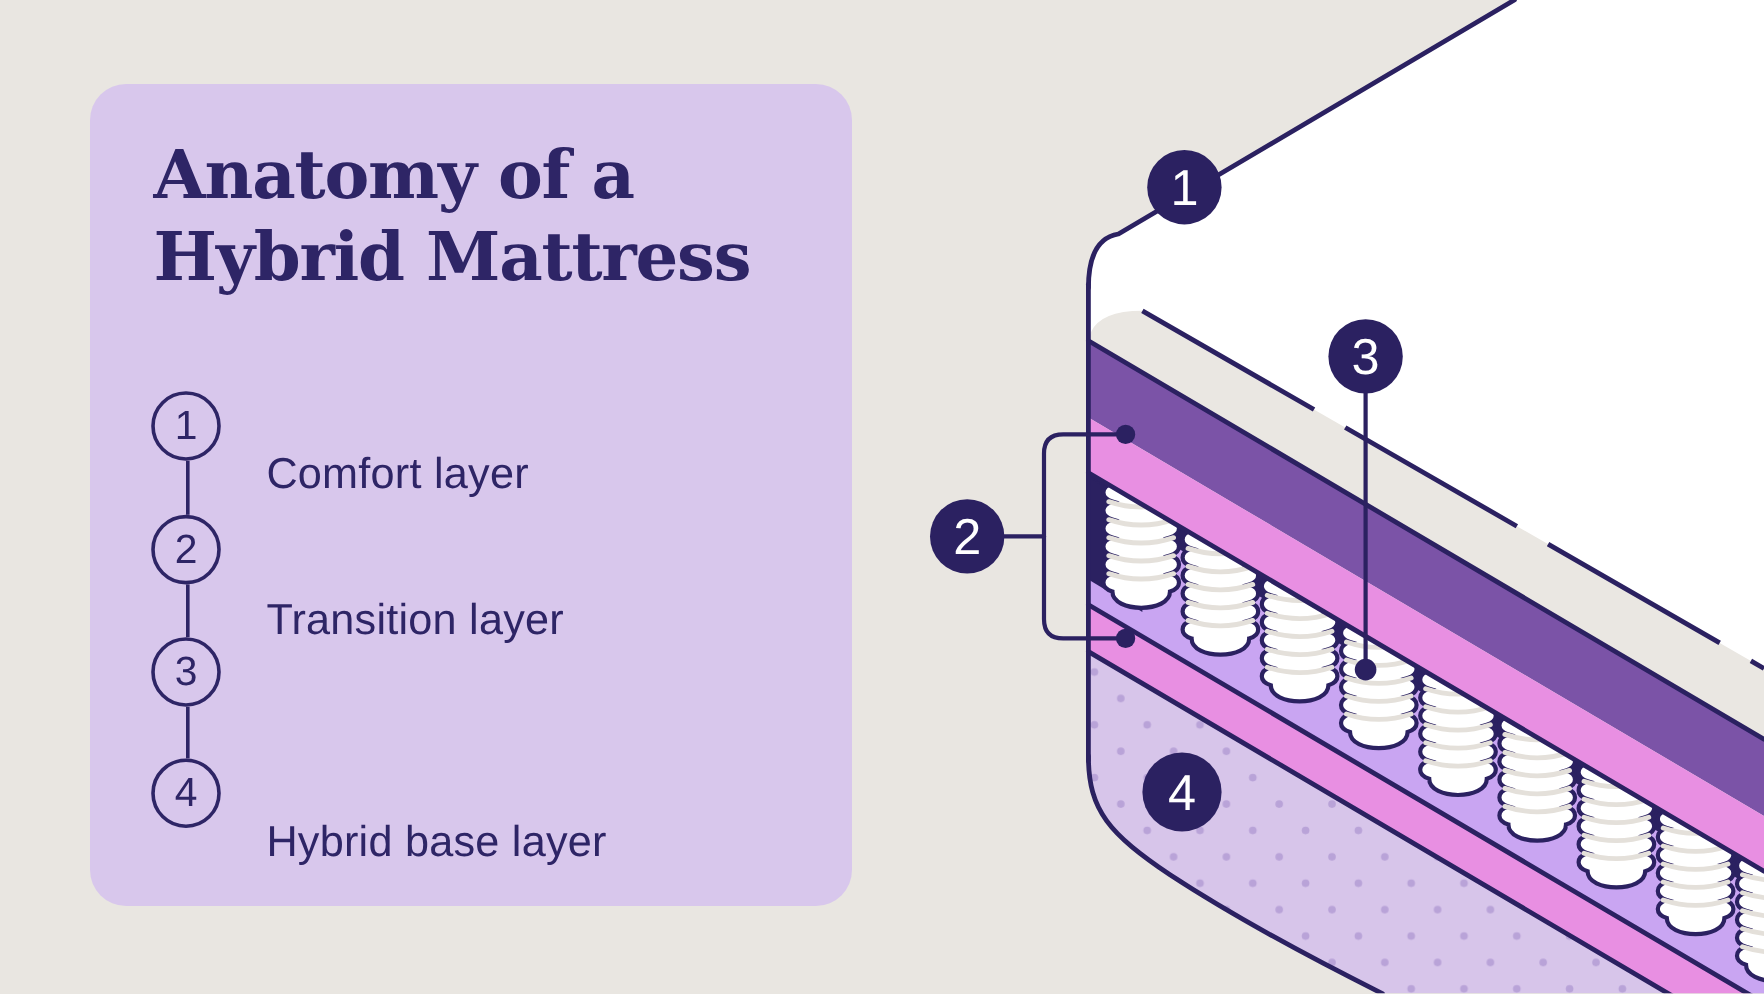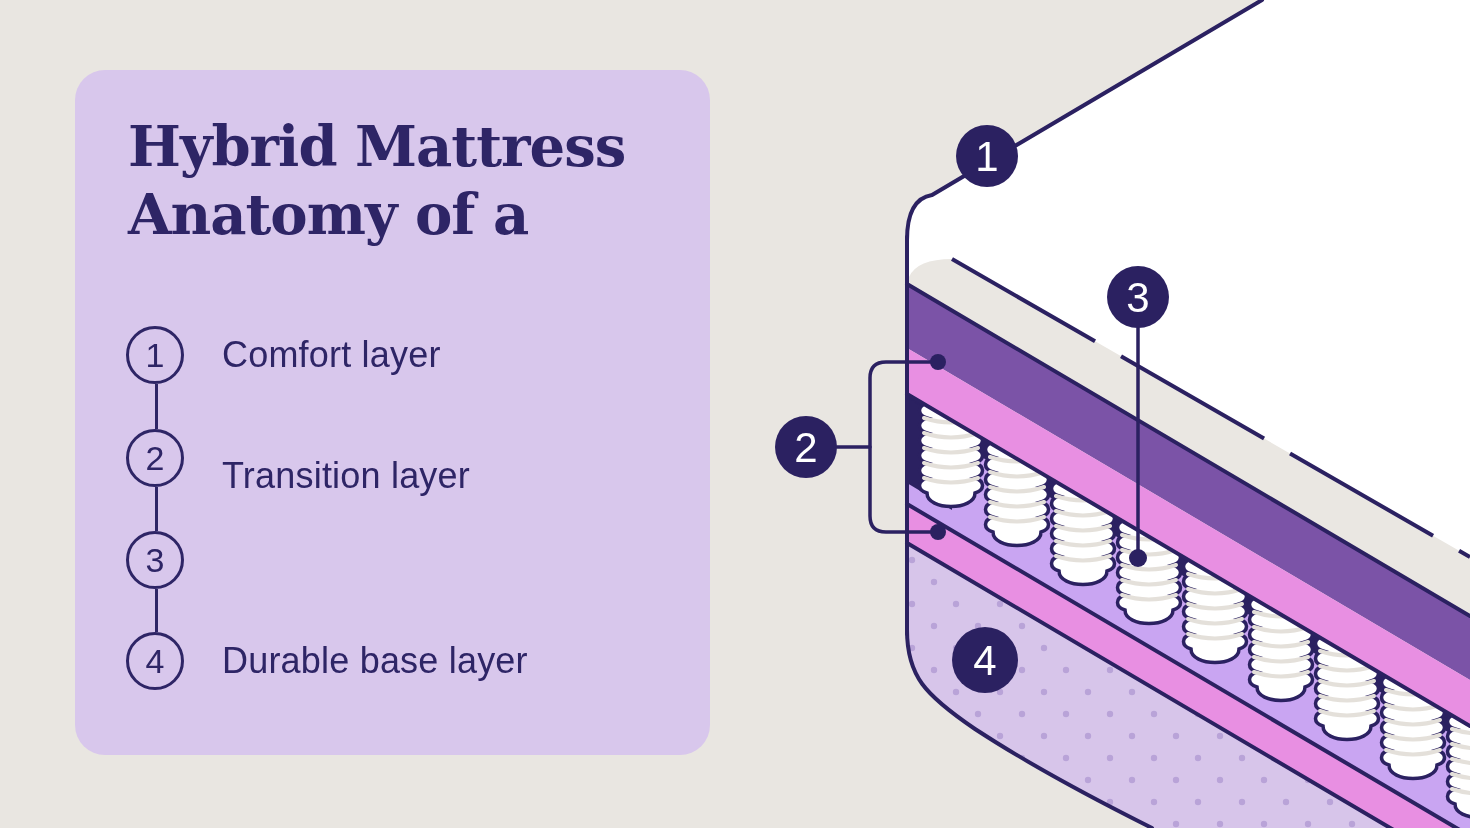--- a/index.html
+++ b/index.html
@@ -18,21 +18,21 @@
         background:var(--card);border-radius:30px;}
   .card-title{position:absolute;left:53px;top:42px;margin:0;
         font-family:"DejaVu Serif",serif;font-weight:bold;
         font-size:56px;line-height:1.22;letter-spacing:-1px;color:var(--ink);}
   .title-line{display:block;}
   .legend-circle{position:absolute;width:58px;height:58px;border-radius:50%;
         border:3px solid var(--ink);box-sizing:border-box;
         display:flex;align-items:center;justify-content:center;
         font-size:34px;color:var(--ink);background:transparent;}
   .legend-label{position:absolute;left:147px;height:44px;display:flex;align-items:center;
-        font-size:36px;color:var(--ink);letter-spacing:0.2px;white-space:nowrap;}
+        font-size:36px;color:var(--ink);letter-spacing:0.2px;white-space:nowrap;margin-top:40px;}
   .legend-connector{position:absolute;left:79.5px;width:3px;background:var(--ink);}
   .c1{left:51px;top:256px;} .c2{left:51px;top:359px;} .c3{left:51px;top:461px;} .c4{left:51px;top:562px;}
   .l1{top:263px;} .l2{top:384px;} .l3{top:468px;} .l4{top:569px;}
   .k1{top:314px;height:45px;} .k2{top:417px;height:44px;} .k3{top:519px;height:43px;}
 
   
   .diagram{position:absolute;left:0;top:0;width:1470px;height:828px;}
   .ol{stroke:var(--navy);stroke-width:4;fill:none;stroke-linecap:round;}
   .dash{stroke-dasharray:165 30;stroke-linecap:butt;}
   .callout{stroke:var(--navy);stroke-width:3.5;fill:none;stroke-linejoin:round;stroke-linecap:round;}
@@ -43,22 +43,22 @@
   .badge{fill:var(--navy);}
   .badge-num{fill:#ffffff;font-family:"Liberation Sans",sans-serif;font-size:42px;text-anchor:middle;}
 </style>
 </head>
 <body>
 
 <div class="stage">
 
   <section class="card">
     <h1 class="card-title">
+      <span class="title-line">Anatomy of a</span>
       <span class="title-line">Hybrid Mattress</span>
-      <span class="title-line">Anatomy of a</span>
     </h1>
 
     <div class="legend-circle c1">
         <span>1</span>
       </div>
     <div class="legend-label l1">Comfort layer</div>
     <div class="legend-connector k1"></div>
 
     <div class="legend-circle c2">
         <span>2</span>
@@ -67,21 +67,21 @@
     <div class="legend-connector k2"></div>
 
     <div class="legend-circle c3">
         <span>3</span>
       </div>
     <div class="legend-connector k3"></div>
 
     <div class="legend-circle c4">
         <span>4</span>
       </div>
-    <div class="legend-label l4">Durable base layer</div>
+    <div class="legend-label l4">Hybrid base layer</div>
   </section>
 
   <svg class="diagram" viewBox="0 0 1470 828">
     <defs>
       <pattern id="basedots" width="44" height="44" patternUnits="userSpaceOnUse">
         <circle cx="10" cy="10" r="3.2" fill="#b9a3d8"></circle>
         <circle cx="32" cy="32" r="3.2" fill="#b9a3d8"></circle>
       </pattern>
       <g id="coil">
         <path class="coil-outline" d="M 15,4

